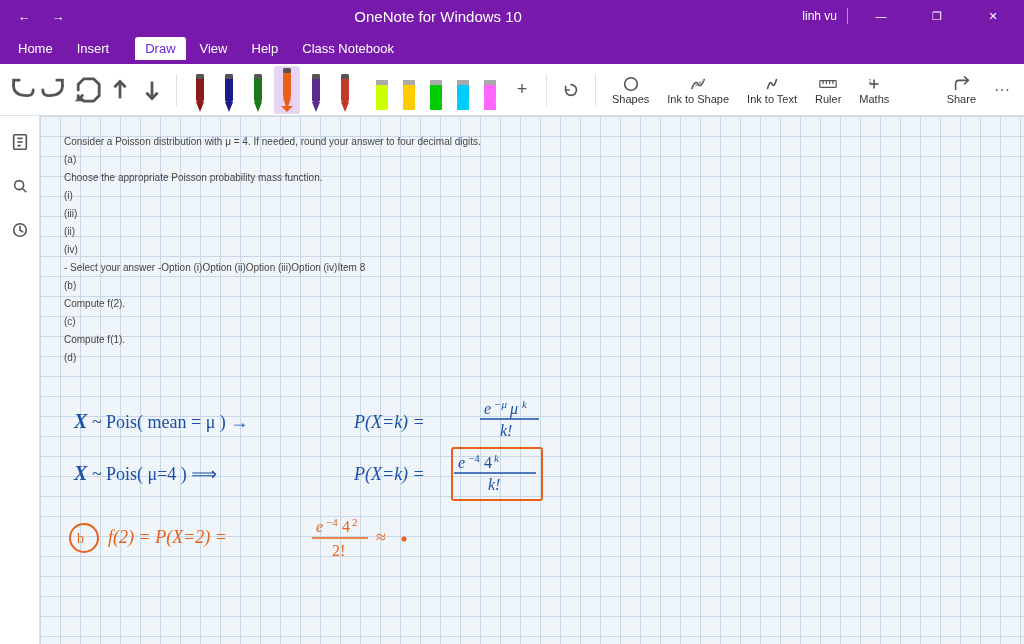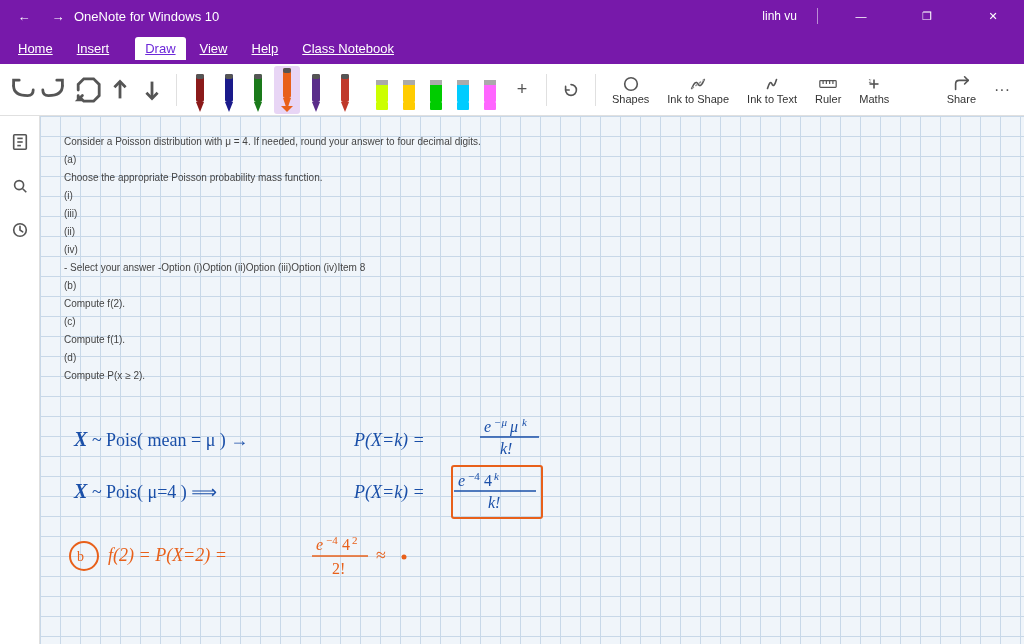--- a/index.html
+++ b/index.html
@@ -9,44 +9,43 @@
     #title-bar {
       height: 32px;
       background: #7719aa;
       display: flex;
       align-items: center;
       justify-content: space-between;
       color: white;
       padding: 0 8px;
       user-select: none;
     }
-    #title-bar .title { flex: 1; font-size: 13px; }
+    #title-bar .title { flex: 1; text-align: center; font-size: 15px; }
     #title-bar .win-btn { width: 46px; height: 32px; display: flex; align-items: center; justify-content: center; cursor: pointer; font-size: 11px; }
     #title-bar .nav-btns { display: flex; gap: 2px; }
     #title-bar .nav-btn { width: 32px; height: 32px; display: flex; align-items: center; justify-content: center; cursor: pointer; border-radius: 3px; }
-    #title-bar .user-section { display: flex; align-items: center; gap: 20px; color: white; font-size: 12px; }
+    #title-bar .user-section { display: flex; align-items: center; gap: 10px; color: white; font-size: 12px; }
     #title-bar .divider { width: 1px; height: 16px; background: rgba(255,255,255,0.5); }
 
     
     #menu-bar {
       height: 32px;
       background: #7719aa;
       display: flex;
       align-items: center;
       padding: 0 8px;
       gap: 4px;
       color: white;
     }
     .menu-item {
       padding: 4px 10px;
       cursor: pointer;
       border-radius: 3px;
       font-size: 13px;
       color: white;
-      text-decoration: underline;
     }
     .menu-item.active { background: white; color: #6d28d9; border-radius: 3px 3px 0 0; margin-left: 12px; }
 
     
     #toolbar {
       height: 52px;
       background: white;
       border-bottom: 1px solid #e0e0e0;
       display: flex;
       align-items: center;
@@ -412,21 +411,20 @@
       <p>(i)</p>
       <p>(iii)</p>
       <p>(ii)</p>
       <p>(iv)</p>
       <p>- Select your answer -Option (i)Option (ii)Option (iii)Option (iv)Item 8</p>
       <p>(b)</p>
       <p>Compute f(2).</p>
       <p>(c)</p>
       <p>Compute f(1).</p>
       <p>(d)</p>
-      <p>Compute P(x ≥ 2).</p>
     </div>
 
     
     <svg style="position:relative; left:0; top:16px; width:680px; height:190px; overflow:visible;" viewBox="0 0 680 190">
 
       <text x="10" y="38" font-family="Georgia, serif" font-style="italic" font-size="20" fill="#1a4fa8" font-weight="bold">X</text>
       <text x="28" y="38" font-family="Georgia, serif" font-size="18" fill="#1a4fa8">~</text>
 
       <text x="42" y="38" font-family="Georgia, serif" font-size="18" fill="#1a4fa8">Pois( mean = μ )  →</text>
 

